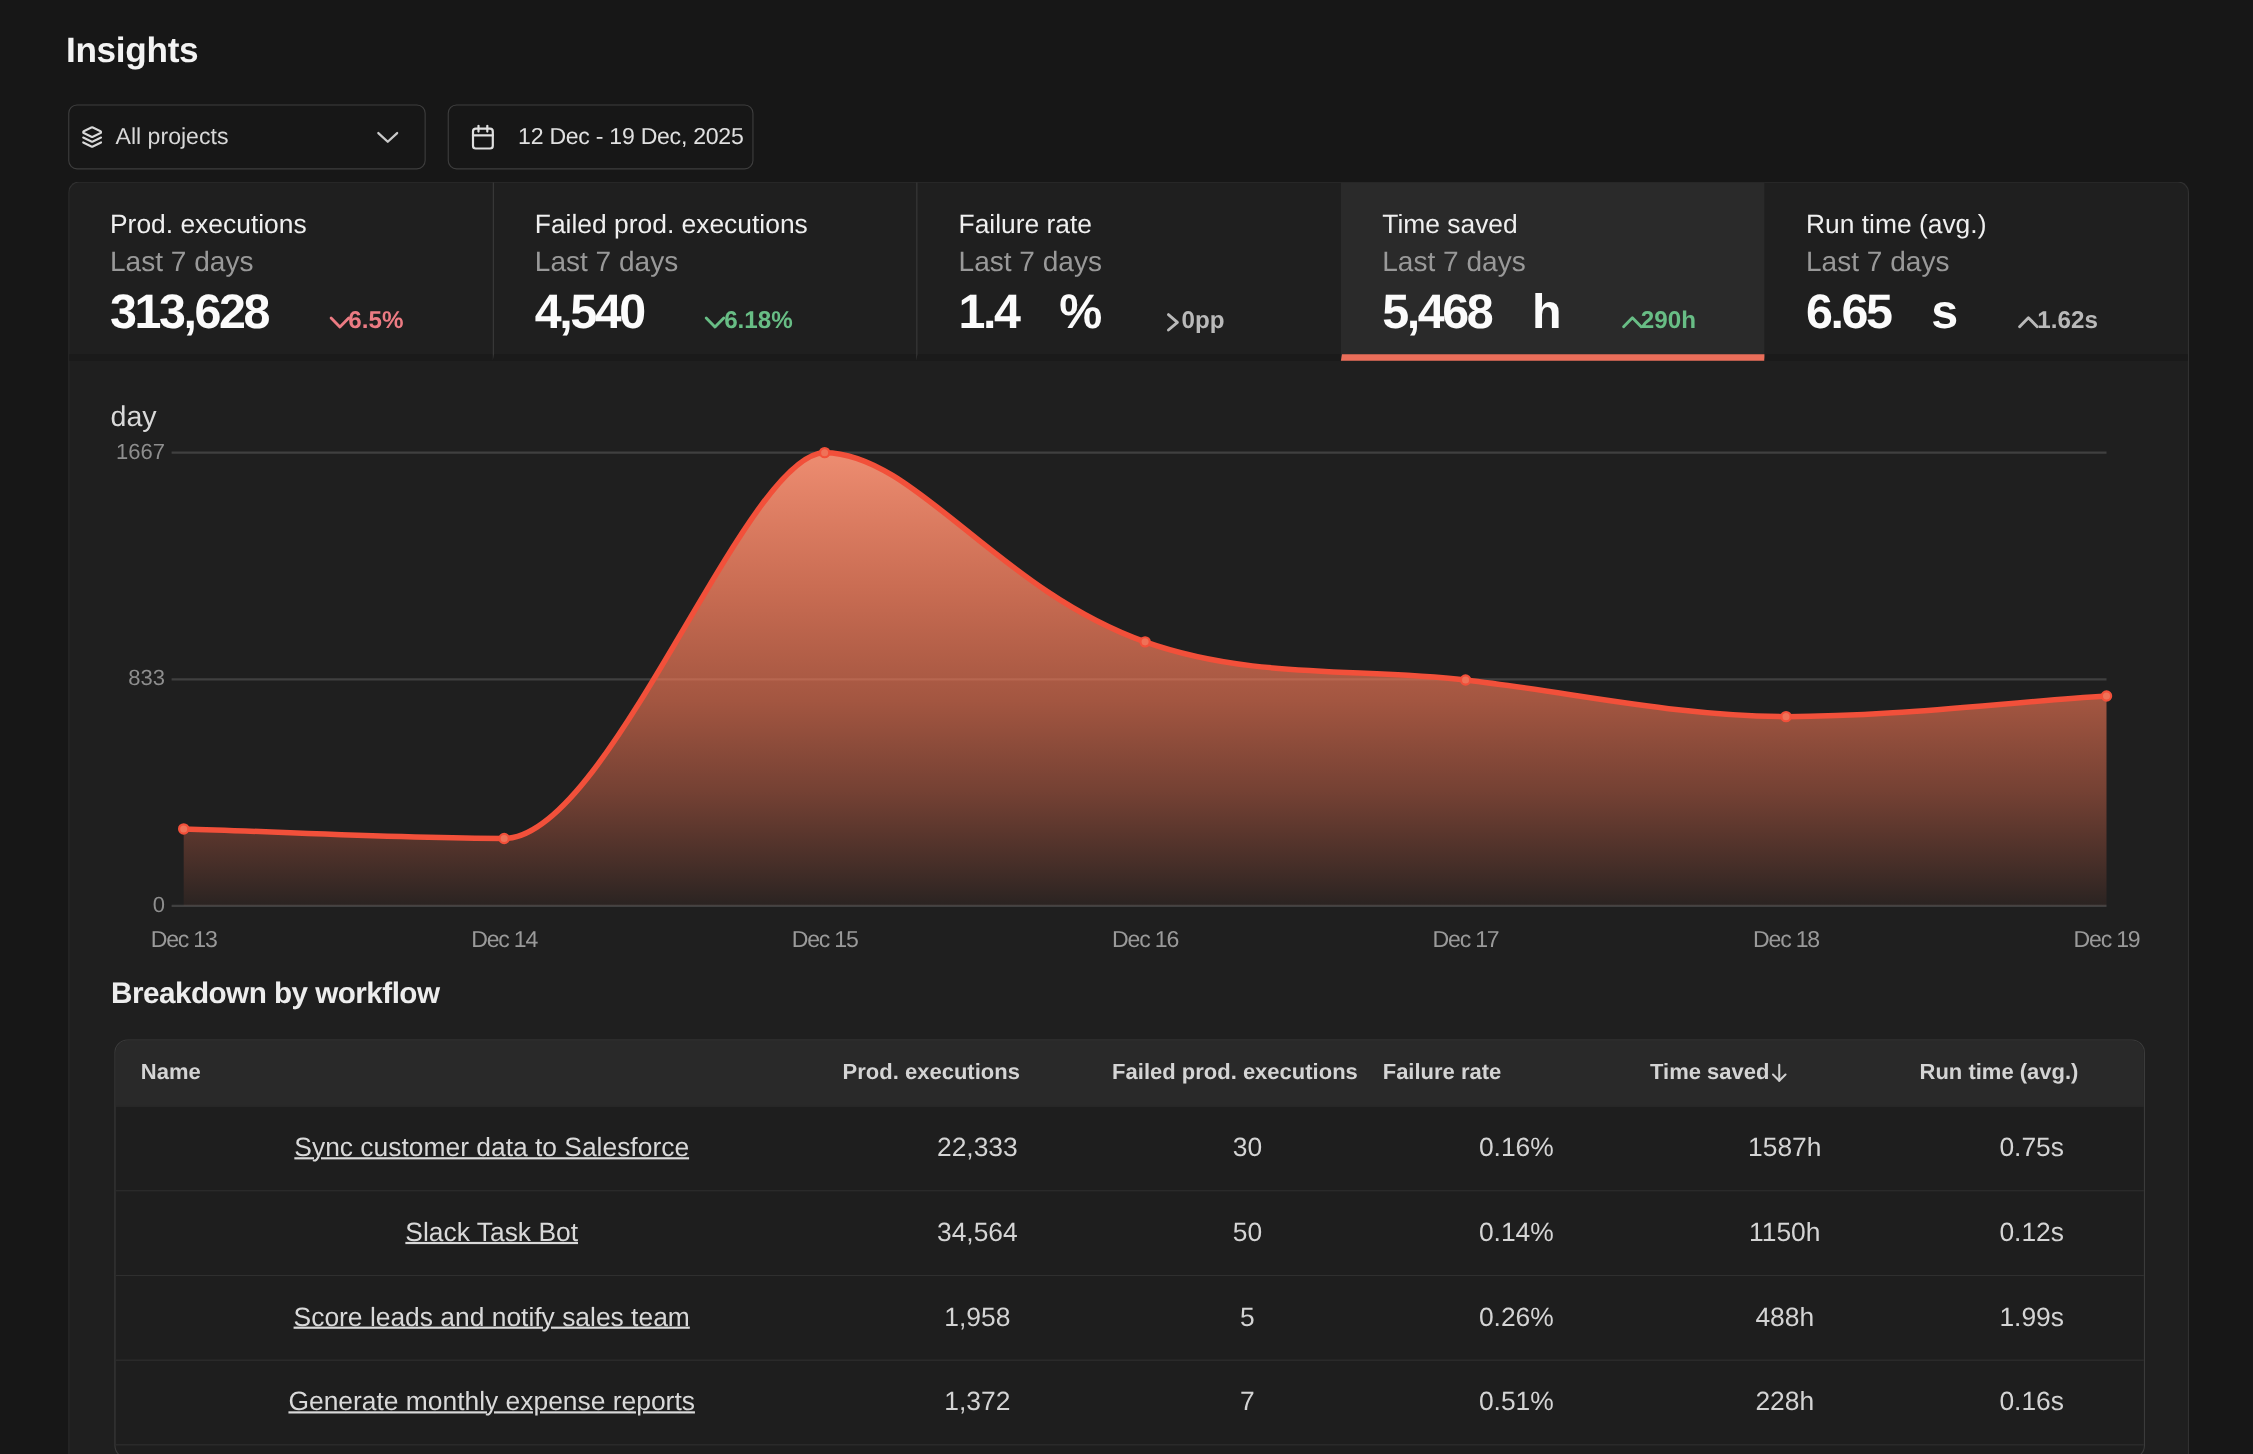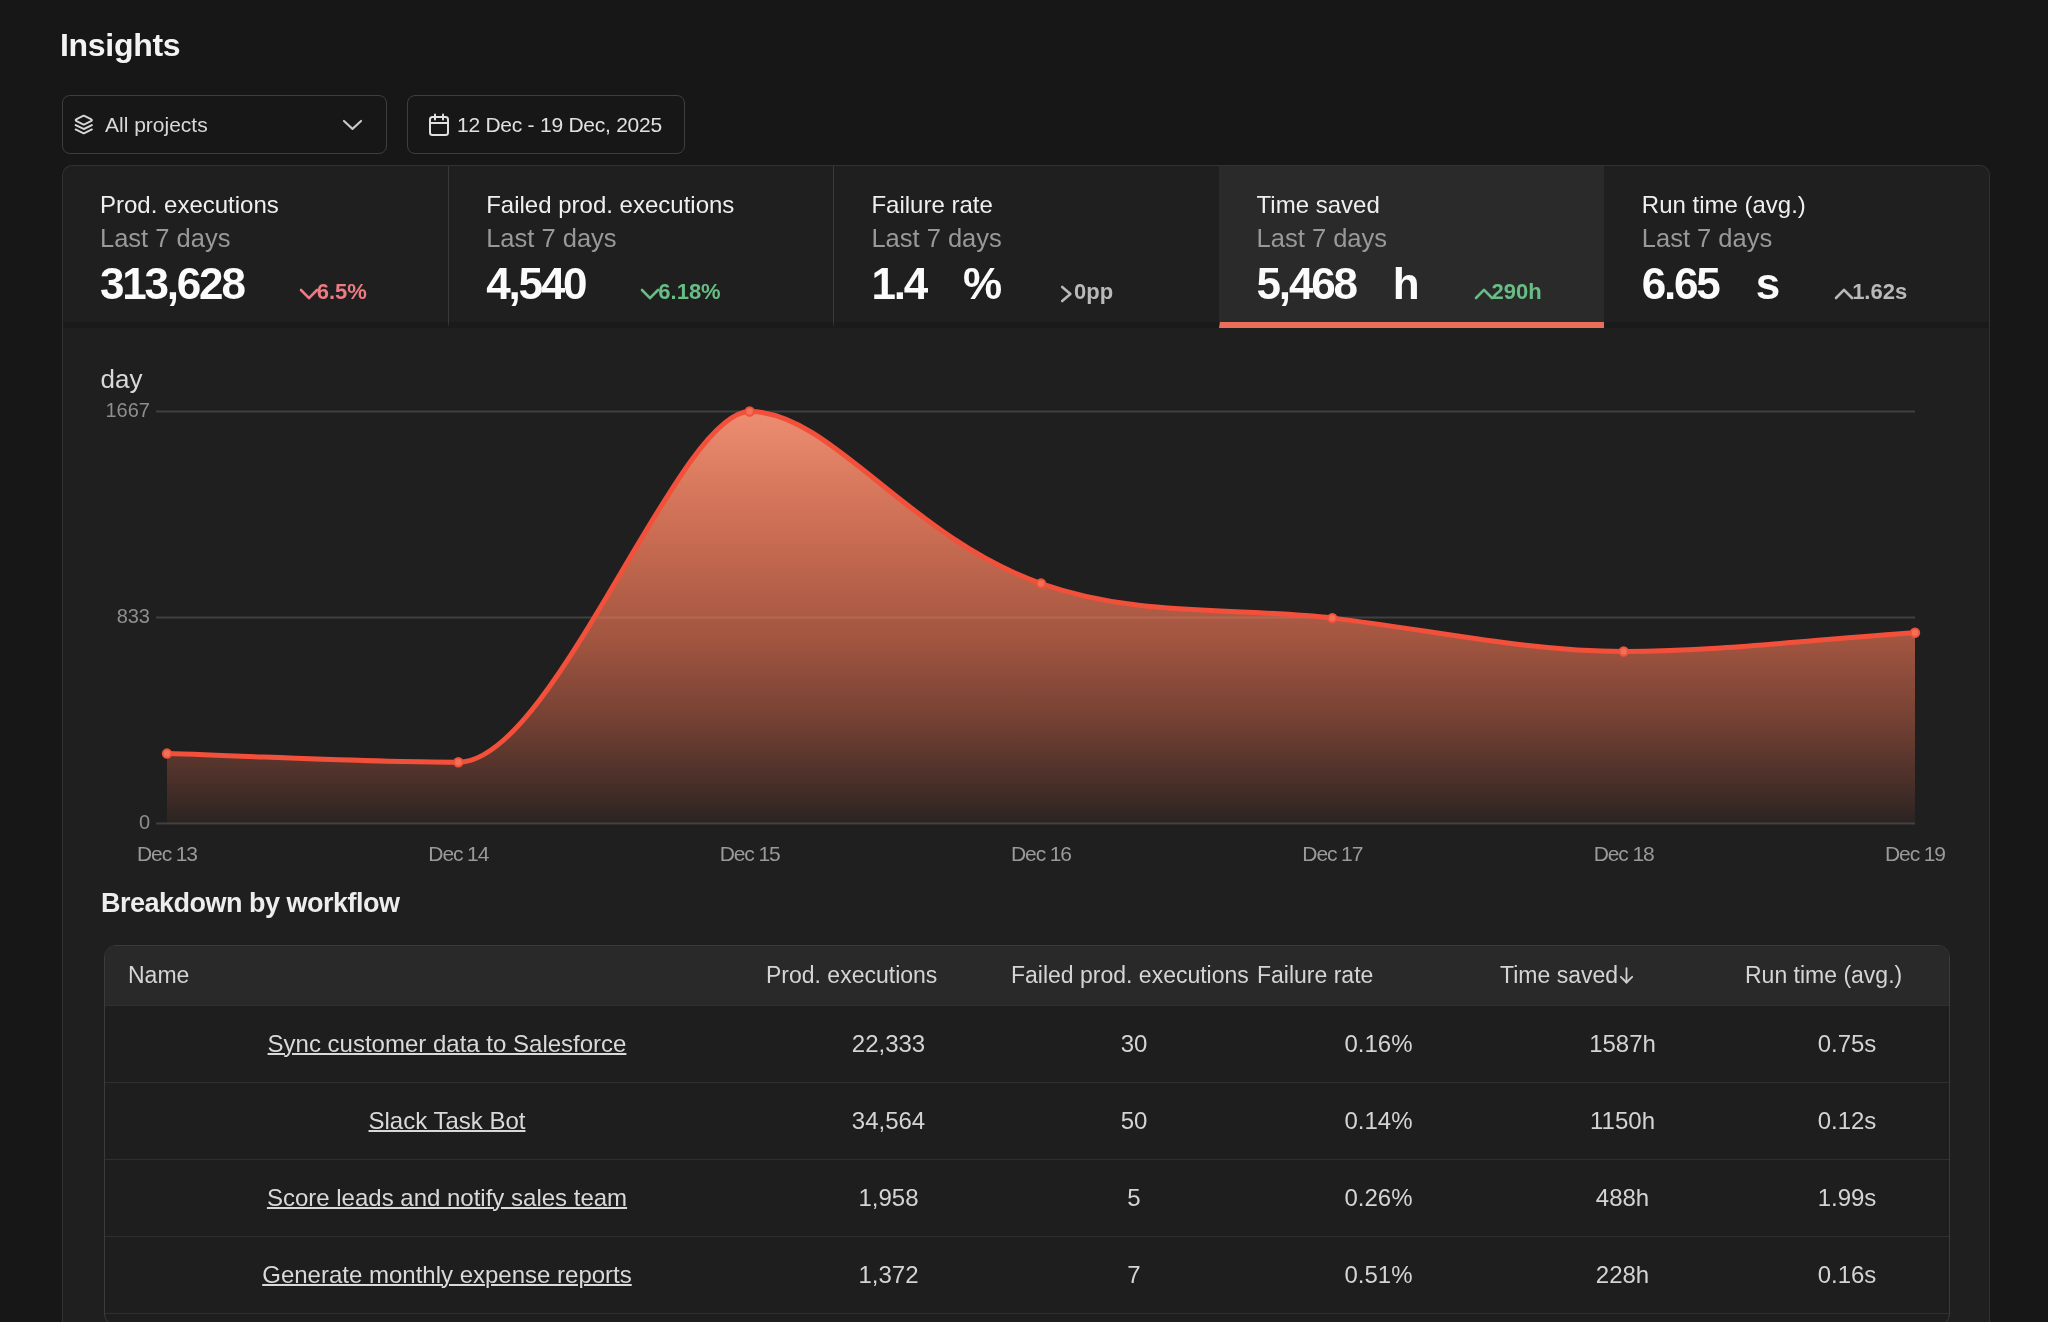--- a/index.html
+++ b/index.html
@@ -20,21 +20,21 @@
     border:1px solid #3e3e3e; border-radius:8px;
     background:transparent; color:#d8d8d8;
     display:flex; align-items:center;
     font-size:21px; font-family:inherit; cursor:pointer;
   }
   .btn svg { flex:none; }
   .select-btn { left:62px; width:325px; padding-left:10.5px; }
   .select-btn .lbl { margin-left:12px; }
   .select-btn .chev { position:absolute; right:21px; }
   .date-btn { left:407px; width:278px; padding-left:19px; color:#e0e0e0; }
-  .date-btn .lbl { margin-left:6px; letter-spacing:-0.25px; }
+  .date-btn .lbl { margin-left:20px; letter-spacing:-0.25px; }
   
   .panel {
     position:absolute; left:62px; top:165px; width:1928px; height:1200px;
     background:#1f1f1f; border:1px solid #313131; border-bottom:none;
     border-radius:10px 10px 0 0;
   }
   
   .stats-row {
     position:absolute; left:0; top:0; width:1926px; height:162px;
     display:grid; grid-template-columns:repeat(5,1fr);
@@ -71,21 +71,21 @@
     border:1px solid #3b3b3b; border-radius:12px;
     background:#1e1e1e; overflow:hidden;
   }
   .t-row {
     display:grid;
     grid-template-columns:638px 245px 246px 243px 245px 1fr;
     padding-left:23px; align-items:center;
   }
   .t-head {
     height:59px; background:#292929;
-    font-size:23px; font-weight:400; color:#d4d4d4;
+    font-size:20px; font-weight:700; color:#d4d4d4;
   }
   .t-head .t-cell { display:flex; align-items:center; }
   .t-body { height:77px; border-top:1px solid #2f2f2f; font-size:24px; color:#d4d4d4;text-align:center; }
   .t-body:first-of-type { border-top:none; }
   .t-last { height:12px; border-top:1px solid #2f2f2f; }
   .wf-link { color:#d9d9d9; text-decoration:underline; text-underline-offset:1px; text-decoration-thickness:2px; cursor:pointer; }
   .sort-icon { margin-left:-2px; }
 </style>
 </head>
 <body>

